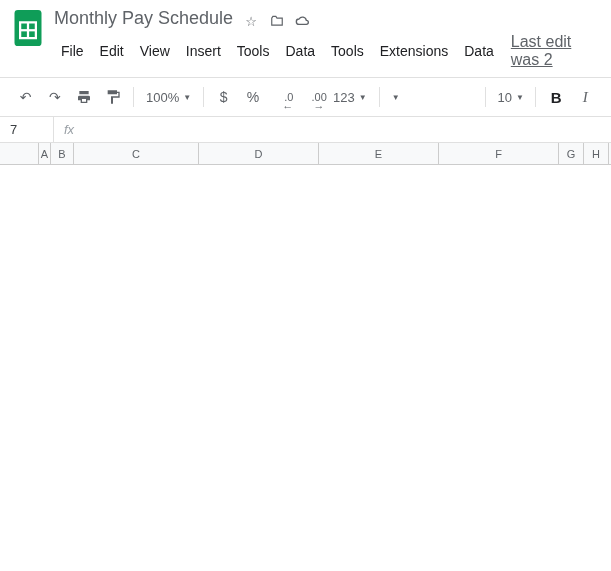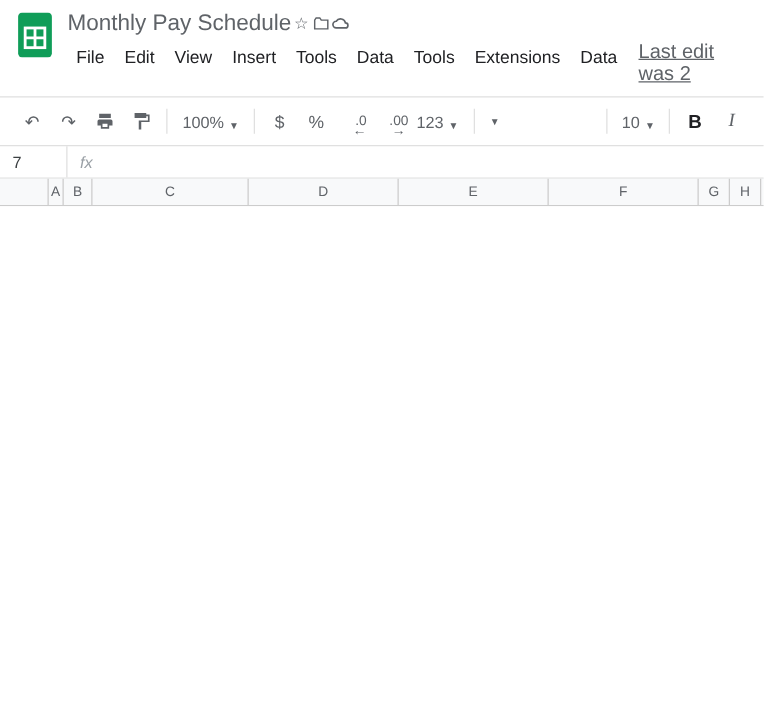--- a/index.html
+++ b/index.html
@@ -3,32 +3,32 @@
 <meta charset="utf-8">
 <style>
 * { box-sizing: border-box; margin: 0; padding: 0; }
 body { font-family: Arial, sans-serif; font-size: 13px; color: #202124; background: #fff; overflow: hidden; }
 
 
 .titlebar { display: flex; align-items: flex-start; padding: 8px 12px; gap: 10px; }
 .logo { width: 32px; height: 40px; display: flex; align-items: center; justify-content: center; }
 .logo svg { width: 28px; height: 36px; }
 .title-area { flex: 1; }
-.title-row { display: flex; align-items: center; }
+.title-row { display: flex; align-items: flex-end; gap: 10px; }
 .doc-title { font-size: 18px; color: #5f6368; font-weight: 400; }
 .title-icon { color: #5f6368; width: 16px; height: 16px; display: flex; align-items: center; justify-content: center; }
-.menubar { display: flex; gap: 2px; margin-top: 4px; align-items: flex-start; }
+.menubar { display: flex; gap: 2px; margin-top: 4px; align-items: center; }
 .menu-item { padding: 4px 7px; font-size: 14px; color: #202124; cursor: pointer; border-radius: 3px; }
 .last-edit { color: #5f6368; text-decoration: underline; font-size: 16px; margin-left: 8px; cursor: pointer; }
 
 
 .toolbar { display: flex; align-items: center; padding: 4px 12px; border-top: 1px solid #e0e0e0; border-bottom: 1px solid #e0e0e0; gap: 2px; height: 40px; }
 .toolbar-btn { width: 28px; height: 28px; display: flex; align-items: center; justify-content: center; border-radius: 3px; cursor: pointer; color: #5f6368; font-size: 14px; }
 .toolbar-sep { width: 1px; height: 20px; background: #e0e0e0; margin: 0 4px; }
-.toolbar-dropdown { display: flex; align-items: flex-end; gap: 4px; padding: 4px 6px; cursor: pointer; color: #5f6368; font-size: 13px; }
+.toolbar-dropdown { display: flex; align-items: center; gap: 4px; padding: 4px 6px; cursor: pointer; color: #5f6368; font-size: 13px; }
 .toolbar-dropdown .chev { font-size: 8px; }
 .bold-b { font-weight: bold; color: #202124; font-size: 15px; }
 .italic-i { font-style: italic; color: #5f6368; font-size: 15px; font-family: serif; }
 
 
 .formula-row { display: flex; align-items: center; border-bottom: 1px solid #e0e0e0; height: 26px; }
 .name-box { width: 54px; padding: 0 10px; font-size: 13px; color: #3c4043; border-right: 1px solid #e0e0e0; height: 100%; display: flex; align-items: center; }
 .fx { font-style: italic; color: #9aa0a6; padding: 0 10px; font-size: 13px; }
 
 

